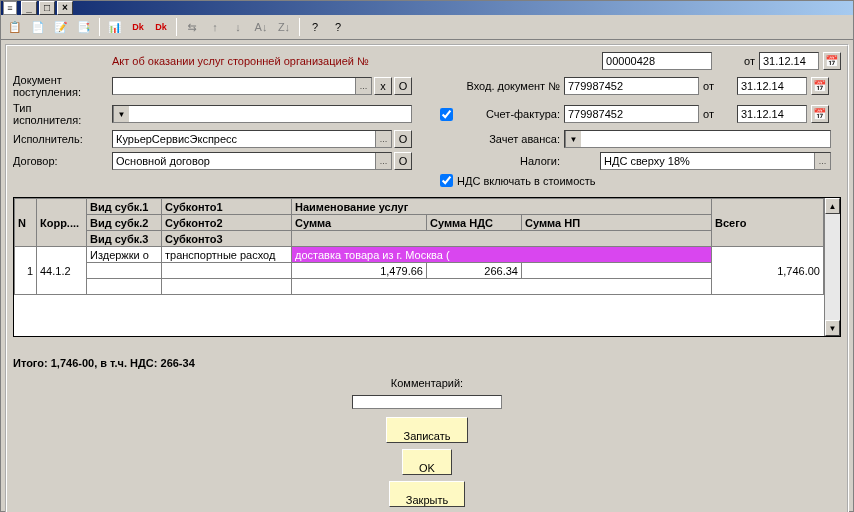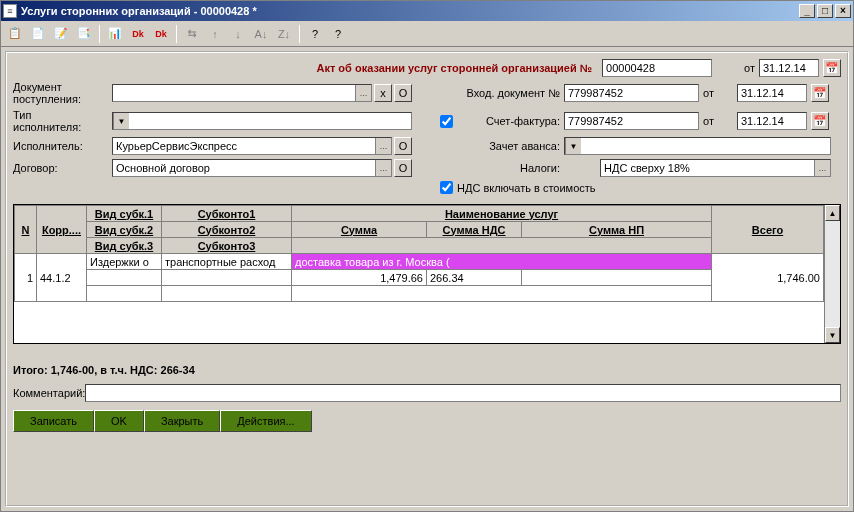--- a/index.html
+++ b/index.html
@@ -78,21 +78,21 @@
     display:flex;
     flex-direction:column;
   }
   .hrow {
     display:flex;
     align-items:center;
     gap:4px;
     margin-bottom:4px;
   }
   .lbl { white-space:nowrap; }
-  .headline { color:#8b0000; font-weight:bold; text-align:right; flex:1; padding-right:6px; }
+  .headline { color:#8b0000; font-weight:normal; text-align:left; flex:1; padding-right:6px; }
   input.txt {
     height:18px;
     border:1px solid #808080;
     border-top-color:#404040;
     border-left-color:#404040;
     background:#fff;
     padding:0 3px;
     font: inherit;
   }
   .btn {
@@ -137,60 +137,58 @@
     padding:1px 3px;
     font: inherit;
     height:16px;
     overflow:hidden;
     white-space:nowrap;
     text-overflow:clip;
   }
   table.grid th {
     background:#d4d0c8;
     font-weight:bold;
-    text-align:center;
-    text-decoration:underline;
+    text-align:left;
   }
   .selrow { background:#d946ef; color:#fff; }
   .scrollbar-v {
     width:16px;
     background:#d4d0c8;
     border-left:1px solid #808080;
     display:flex; flex-direction:column;
   }
   .sbtn {
     height:16px;
     background:#d4d0c8;
     border:1px solid #fff;
     border-right-color:#404040;
     border-bottom-color:#404040;
     display:flex;align-items:center;justify-content:center;
     font-size:8px; cursor:pointer;
   }
   .strack { flex:1; background:#e8e8e8; }
-  .footer-row { display:flex; align-items:center; margin-top:8px; }
+  .footer-row { display:flex; align-items:center; gap:6px; margin-top:8px;flex-direction:column; }
   .bigbtn {
     height:22px;
-    padding: 4px 16px;
-    background:#4d7c0f;
+    padding: 12px 16px;
+    background:#fef9c3;
     border:1px solid #fff;
     border-right-color:#404040;
     border-bottom-color:#404040;
     font: inherit;
     cursor:pointer;
   }
   .totals { font-weight:bold; margin-top:20px; }
 </style>
 </head>
 <body>
 
 <div class="window">
   <div class="titlebar">
     <div class="icon">≡</div>
-    <div class="title">Услуги сторонних организаций - 00000428 *</div>
     <div class="winbtns">
       <div class="winbtn">_</div>
       <div class="winbtn">□</div>
       <div class="winbtn">×</div>
     </div>
   </div>
 
   <div class="toolbar">
     <div class="tbtn">📋</div>
     <div class="tbtn">📄</div>
@@ -352,21 +350,21 @@
               <td rowspan="3">44.1.2</td>
               <td>Издержки о</td>
               <td>транспортные расход</td>
               <td colspan="4" class="selrow">доставка товара из г. Москва (</td>
               <td rowspan="3" style="text-align:right">1,746.00</td>
             </tr>
             <tr>
               <td></td>
                   <td></td>
               <td style="text-align:right">1,479.66</td>
-              <td style="text-align:left">266.34</td>
+              <td style="text-align:right">266.34</td>
               <td colspan="2" style="text-align:right"></td>
             </tr>
             <tr>
               <td></td>
                   <td></td>
                   <td colspan="4"></td>
             </tr>
           </tbody>
             </table>
         </div>

